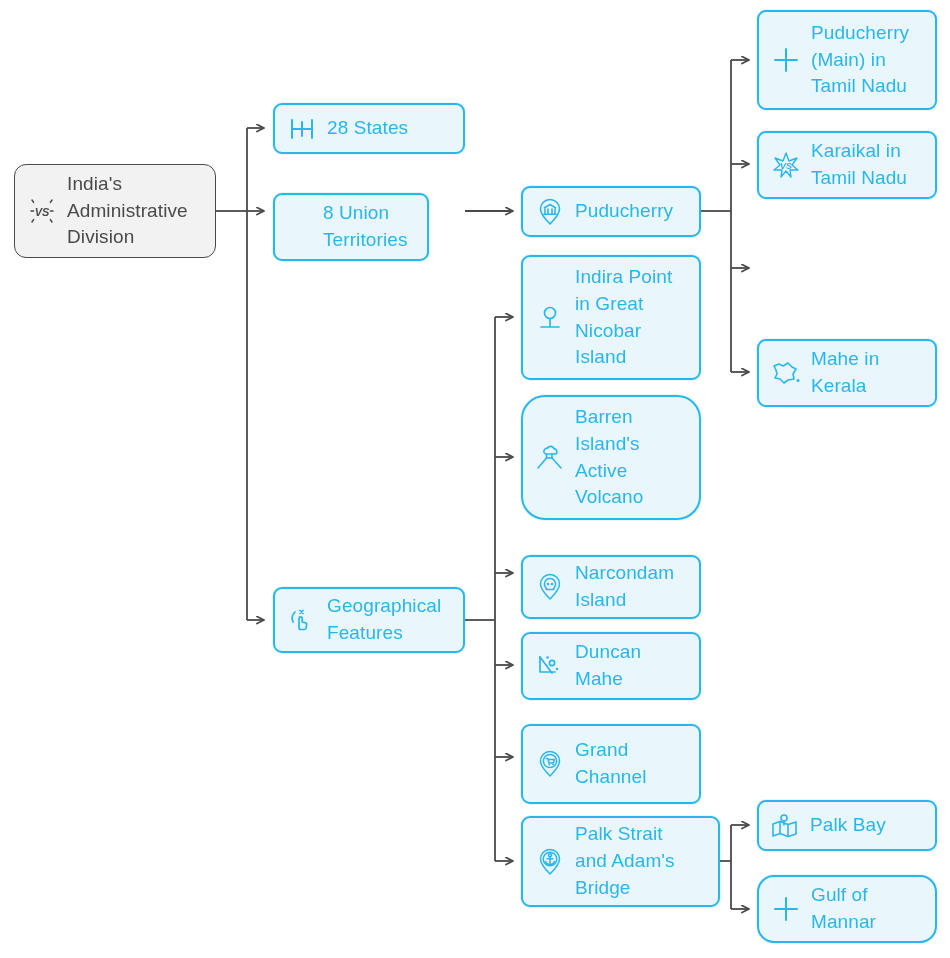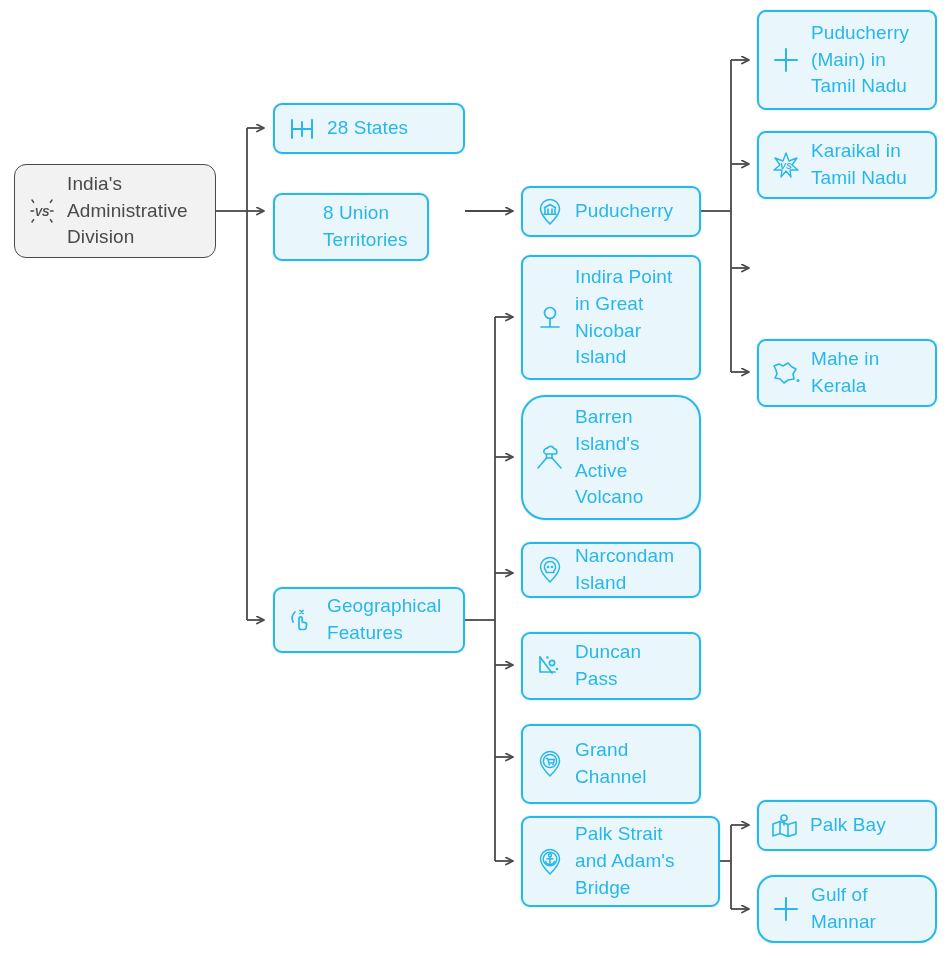--- a/index.html
+++ b/index.html
@@ -201,21 +201,21 @@
         <path d="M11.5,14 L3,24 M17,14 L26,24"></path>
         <path d="M11.5,14 L17,14"></path>
       </svg>
     </span>
     <span class="lbl">Barren
 Island's
 Active
 Volcano</span>
   </div>
 
-  <div class="node cy" style="left:521px;top:542px;width:180px;height:56px;">
+  <div class="node cy" style="left:521px;top:555px;width:180px;height:64px;">
     <span class="ico">
       <svg width="26" height="28" viewBox="0 0 26 28" fill="none" stroke="#29b6e8" stroke-width="1.5" stroke-linecap="round" stroke-linejoin="round">
         <path d="M13,26 C13,26 3.5,16.5 3.5,11 A9.5,9.5 0 0 1 22.5,11 C22.5,16.5 13,26 13,26 Z"></path>
         <path d="M13,5.5 A5.5,5.5 0 0 0 9.2,15 L9.2,16.5 L16.8,16.5 L16.8,15 A5.5,5.5 0 0 0 13,5.5 Z"></path>
         <circle cx="11" cy="11" r="1.3" fill="#29b6e8" stroke="none"></circle>
         <circle cx="15" cy="11" r="1.3" fill="#29b6e8" stroke="none"></circle>
       </svg>
     </span>
     <span class="lbl">Narcondam
 Island</span>
@@ -225,21 +225,21 @@
     <span class="ico">
       <svg width="28" height="28" viewBox="0 0 28 28" fill="none" stroke="#29b6e8" stroke-width="1.7" stroke-linecap="round" stroke-linejoin="round">
         <path d="M4,5 L4,20 L19,20"></path>
         <path d="M4,5 L16,21"></path>
         <circle cx="16" cy="11" r="2.6"></circle>
         <circle cx="11.5" cy="5.5" r="1.3" fill="#29b6e8" stroke="none"></circle>
         <circle cx="21" cy="17" r="1.3" fill="#29b6e8" stroke="none"></circle>
       </svg>
     </span>
     <span class="lbl">Duncan
-Pass</span>
+Mahe</span>
   </div>
 
   <div class="node cy" style="left:521px;top:724px;width:180px;height:80px;">
     <span class="ico">
       <svg width="26" height="28" viewBox="0 0 26 28" fill="none" stroke="#29b6e8" stroke-width="1.5" stroke-linecap="round" stroke-linejoin="round">
         <path d="M13,26 C13,26 3.5,16.5 3.5,11 A9.5,9.5 0 0 1 22.5,11 C22.5,16.5 13,26 13,26 Z"></path>
         <circle cx="13" cy="11" r="6.6"></circle>
         <path d="M9.3,8.4 L10.7,8.4 L12,13 L16.5,13 L17.3,9.4 L11,9.4"></path>
         <circle cx="12.3" cy="14.6" r="0.9" fill="#29b6e8" stroke="none"></circle>
         <circle cx="16" cy="14.6" r="0.9" fill="#29b6e8" stroke="none"></circle>

